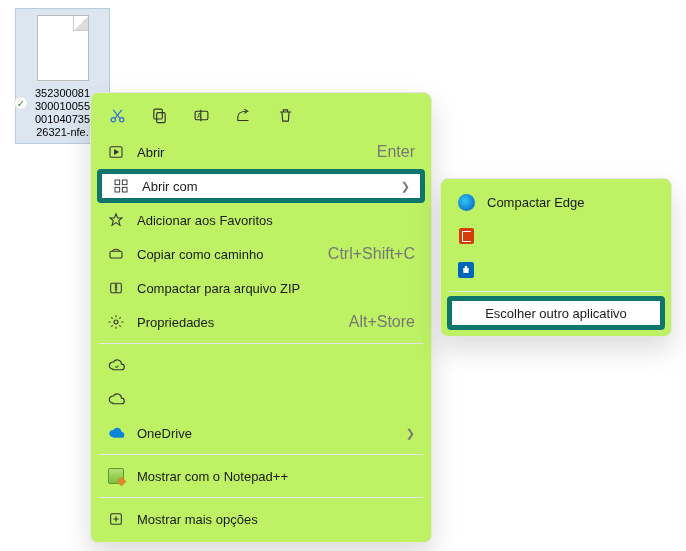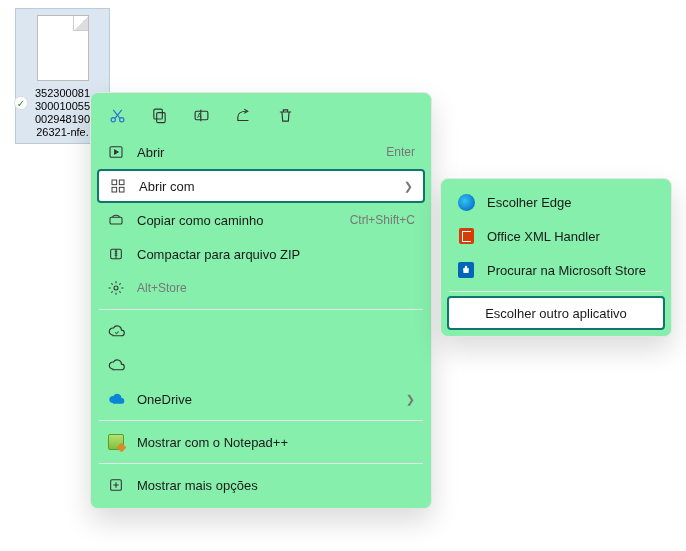--- a/index.html
+++ b/index.html
@@ -55,21 +55,21 @@
   }
   .file-label {
     font-size: 11px;
     line-height: 13px;
     color: #000;
     word-break: break-all;
   }
   
   .menu {
     position: absolute;
-    background: #86efac;
+    background: #bef264;
     border: 1px solid #e5e5e5;
     border-radius: 8px;
     box-shadow: 0 12px 28px rgba(0,0,0,.15);
     padding: 6px;
   }
   .main-menu {
     left: 90px;
     top: 92px;
     width: 342px;
   }
@@ -97,24 +97,24 @@
     gap: 12px;
   }
   .row-icon {
     width: 18px; height: 18px;
     display: flex; align-items: center; justify-content: center;
     flex: none;
     color: #4a4a4a;
   }
   .row-icon.color { color: inherit; }
   .row-label { flex: 1; }
-  .row-accel { color: #777; font-size: 12px; }
+  .row-accel { color: #777; font-size: 16px; }
   .row-chevron { color: #777; font-size: 11px; }
   .row.hl {
-    border: 2px solid #0f766e;
+    border: 5px solid #0f766e;
     background: #fff;
   }
   .sep {
     height: 1px;
     background: #e6e6e6;
     margin: 4px 2px;
   }
   .sub-item-icon {
     width: 18px; height: 18px;
     display: flex; align-items: center; justify-content: center;
@@ -128,21 +128,21 @@
   svg { display: block; }
 </style>
 </head>
 <body>
 
 <div class="file-tile">
   <div class="file-icon"></div>
   <div class="file-label">
     <span>352300081</span><br>
     <span>300010055</span><br>
-    <span>002948190</span><br>
+    <span>001040735</span><br>
     <span>26321-nfe.</span>
   </div>
 </div>
 <div class="sync-badge">✓</div>
 
 <div class="menu main-menu">
   <div class="toolbar">
     <div class="tool-btn">
       <svg width="17" height="17" viewBox="0 0 24 24" fill="none" stroke="#2a72d4" stroke-width="1.6">
           <circle cx="6" cy="18" r="3"></circle>
@@ -194,20 +194,28 @@
           <rect x="3" y="3" width="7" height="7"></rect>
           <rect x="14" y="3" width="7" height="7"></rect>
           <rect x="3" y="14" width="7" height="7"></rect>
           <rect x="14" y="14" width="7" height="7"></rect>
         </svg>
     </div>
     <div class="row-label">Abrir com</div>
     <div class="row-chevron">❯</div>
   </div>
 
+  <div class="row">
+    <div class="row-icon">
+      <svg width="16" height="16" viewBox="0 0 24 24" fill="none" stroke="#333" stroke-width="1.6">
+          <path d="m12 3 2.5 6H21l-5 4 2 7-6-4-6 4 2-7-5-4h6.5z"></path>
+        </svg>
+    </div>
+    <div class="row-label">Adicionar aos Favoritos</div>
+  </div>
 
   <div class="row">
     <div class="row-icon">
       <svg width="16" height="16" viewBox="0 0 24 24" fill="none" stroke="#333" stroke-width="1.6">
           <rect x="3" y="8" width="18" height="10" rx="2"></rect>
           <path d="M7 8c0-2 2-3 5-3s5 1 5 3"></path>
         </svg>
     </div>
     <div class="row-label">Copiar como caminho</div>
     <div class="row-accel">Ctrl+Shift+C</div>
@@ -223,20 +231,21 @@
     <div class="row-label">Compactar para arquivo ZIP</div>
   </div>
 
   <div class="row">
     <div class="row-icon">
       <svg width="16" height="16" viewBox="0 0 24 24" fill="none" stroke="#333" stroke-width="1.6">
           <circle cx="12" cy="12" r="3"></circle>
           <path d="M12 2v3M12 19v3M4 12H1M23 12h-3M5 5l2 2M17 17l2 2M19 5l-2 2M7 17l-2 2"></path>
         </svg>
     </div>
+    <div class="row-label">Propriedades</div>
     <div class="row-accel">Alt+Store</div>
   </div>
 
   <div class="sep"></div>
 
   <div class="row">
     <div class="row-icon">
       <svg width="17" height="17" viewBox="0 0 24 24" fill="none" stroke="#333" stroke-width="1.6">
           <path d="M7 17a5 5 0 1 1 .8-9.9A6 6 0 0 1 19 10a4 4 0 0 1 0 8H7z"></path>
           <path d="M10 13l2 2 3-3" stroke="#2e8b2e"></path>
@@ -284,35 +293,33 @@
     </div>
     <div class="row-label">Mostrar mais opções</div>
   </div>
 </div>
 
 <div class="menu sub-menu">
   <div class="row">
     <div class="sub-item-icon">
         <div class="edge-icon"></div>
       </div>
-    <div class="row-label">Escolher Edge</div>
+    <div class="row-label">Compactar Edge</div>
   </div>
   <div class="row">
     <div class="sub-item-icon">
         <div class="office-icon"></div>
       </div>
-    <div class="row-label">Office XML Handler</div>
   </div>
   <div class="row">
     <div class="sub-item-icon">
       <div class="store-icon">
           <svg viewBox="0 0 24 24" fill="#fff">
             <path d="M5 8h14l-1 11H6zM9 8V5a3 3 0 0 1 6 0v3"></path>
           </svg>
         </div>
     </div>
-    <div class="row-label">Procurar na Microsoft Store</div>
   </div>
   <div class="sep"></div>
   <div class="row hl" style="justify-content:center;">
     <div class="row-label" style="flex:0 1 auto;text-align:center;">Escolher outro aplicativo</div>
   </div>
 </div>
 
 </body></html>

